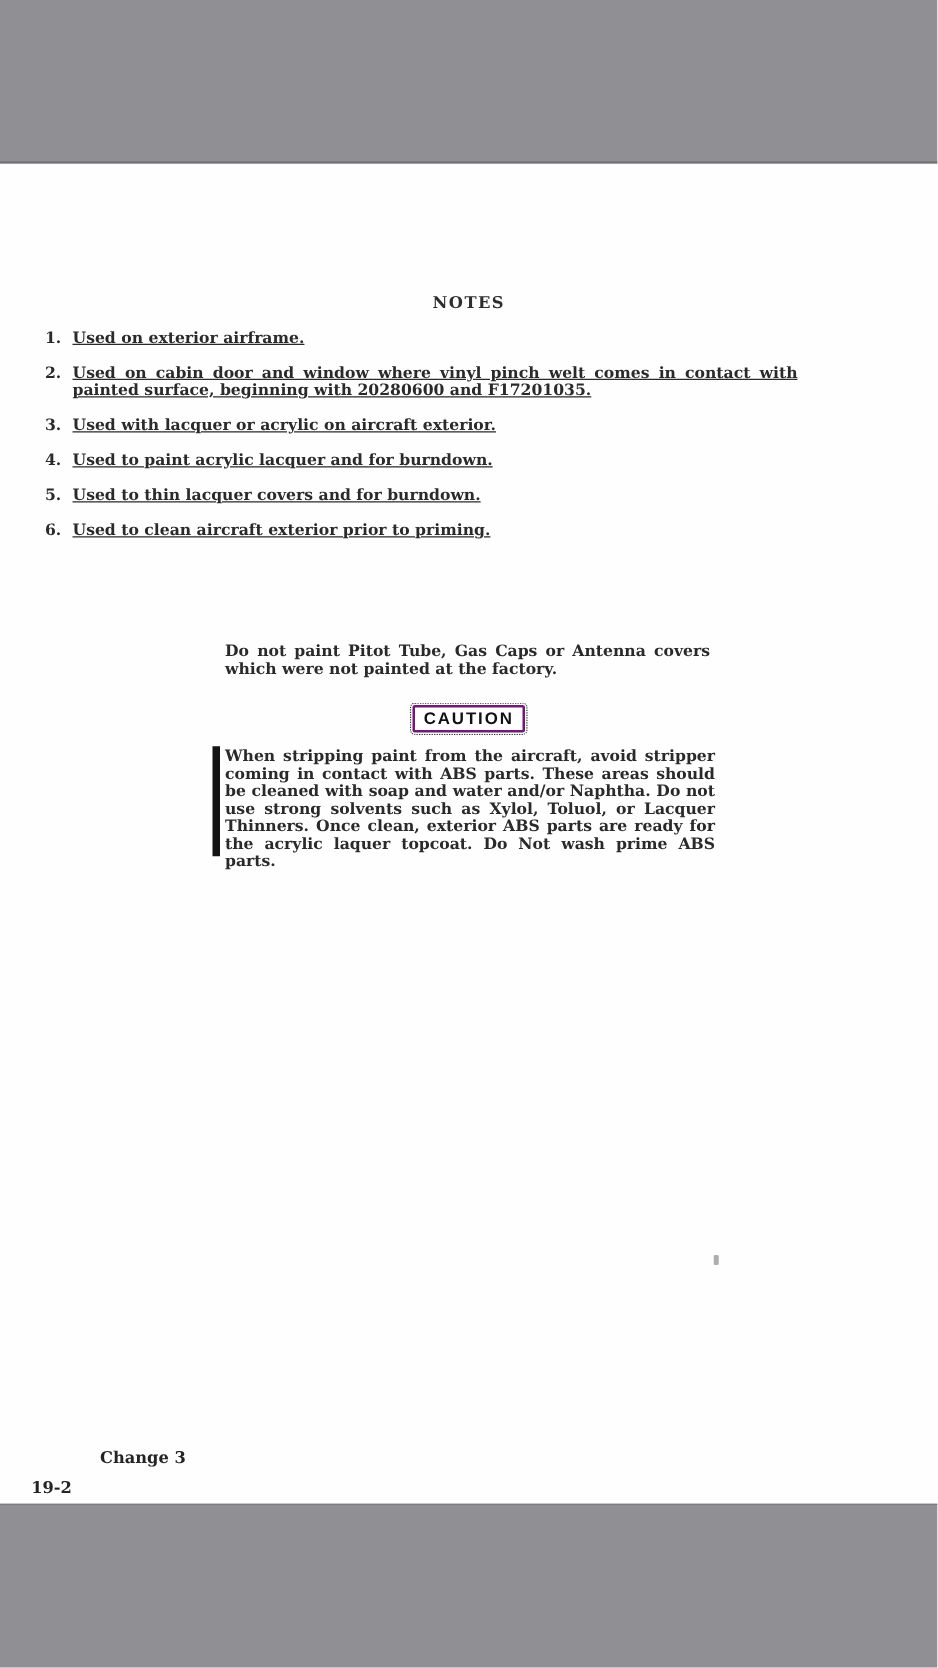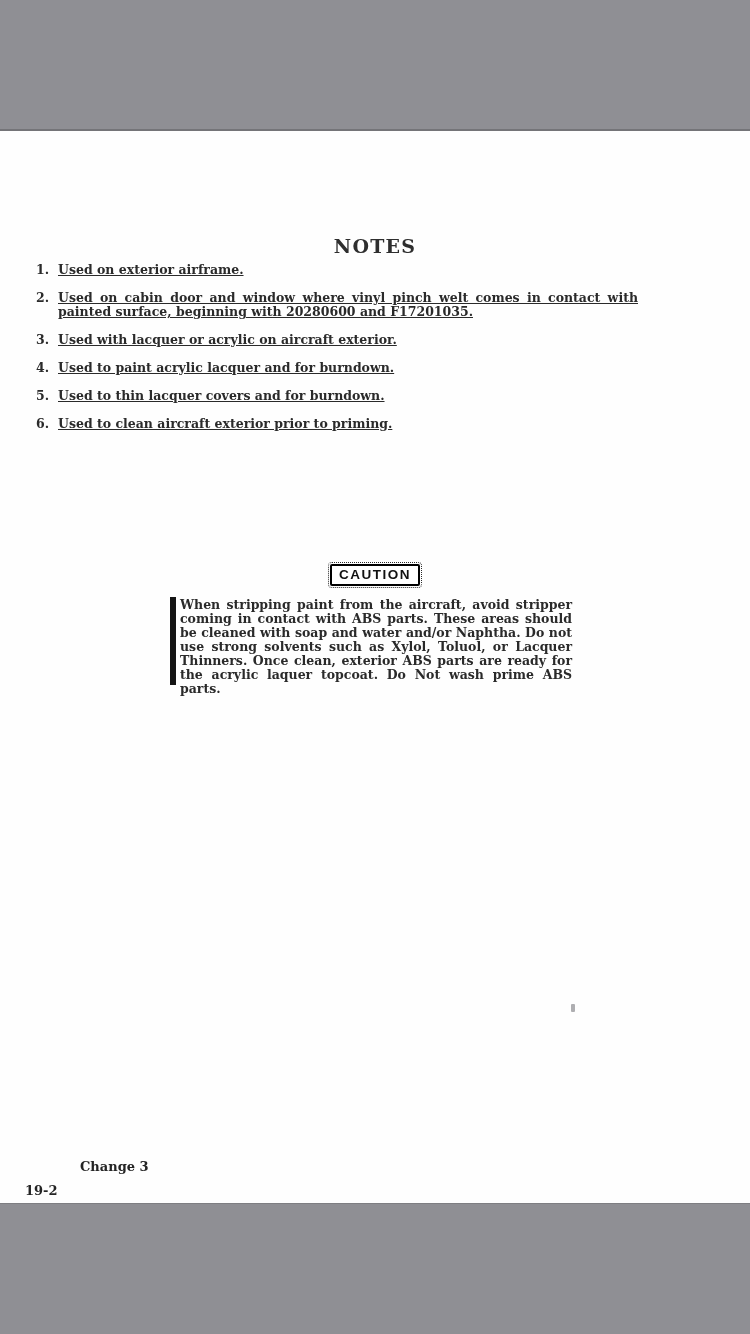--- a/index.html
+++ b/index.html
@@ -40,21 +40,21 @@
     width: 750px;
     height: 1072px;
     background: #fefefe;
     color: #262626;
   }
   .heading {
     position: absolute;
     left: 0;
     width: 750px;
     text-align: center;
-    font-size: 19px;
+    font-size: 13px;
     font-weight: bold;
     letter-spacing: 1.2px;
     color: #2e2e2e;
   }
   .notes-heading { top: 104px; }
   .note-heading  { top: 354px; }
   .notes-list {
     position: absolute;
     top: 132px;
     left: 36px;
@@ -96,21 +96,21 @@
     width: 750px;
     text-align: center;
   }
   .caution-badge {
     display: inline-block;
     font-family: "Liberation Sans", "DejaVu Sans", sans-serif;
     font-size: 13.5px;
     font-weight: bold;
     letter-spacing: 1.5px;
     color: #111;
-    border: 2px solid #000000;
+    border: 2px solid #701a75;
     outline: 1px dotted #2a2a2a;
     outline-offset: 1px;
     border-radius: 2px;
     padding: 1px 7px 2px 7px;
     background: #fff;
   }
   .caution-para {
     top: 467px;
     left: 180px;
     width: 392px;
@@ -177,20 +177,21 @@
         <span class="note-num">5.</span>
         <span class="note-body">Used to thin lacquer covers and for burndown.</span>
       </div>
       <div class="note-item">
         <span class="note-num">6.</span>
         <span class="note-body">Used to clean aircraft exterior prior to priming.</span>
       </div>
     </div>
 
 
+    <div class="para note-para">Do not paint Pitot Tube, Gas Caps or Antenna covers which were not painted at the factory.</div>
 
     <div class="caution-wrap">
       <span class="caution-badge">CAUTION</span>
     </div>
 
     <div class="change-bar"></div>
 
     <div class="para caution-para">When stripping paint from the aircraft, avoid stripper coming in contact with ABS parts. These areas should be cleaned with soap and water and/or Naphtha. Do not use strong solvents such as Xylol, Toluol, or Lacquer Thinners. Once clean, exterior ABS parts are ready for the acrylic laquer topcoat. Do Not wash prime ABS parts.</div>
 
     <div class="artifact"></div>

